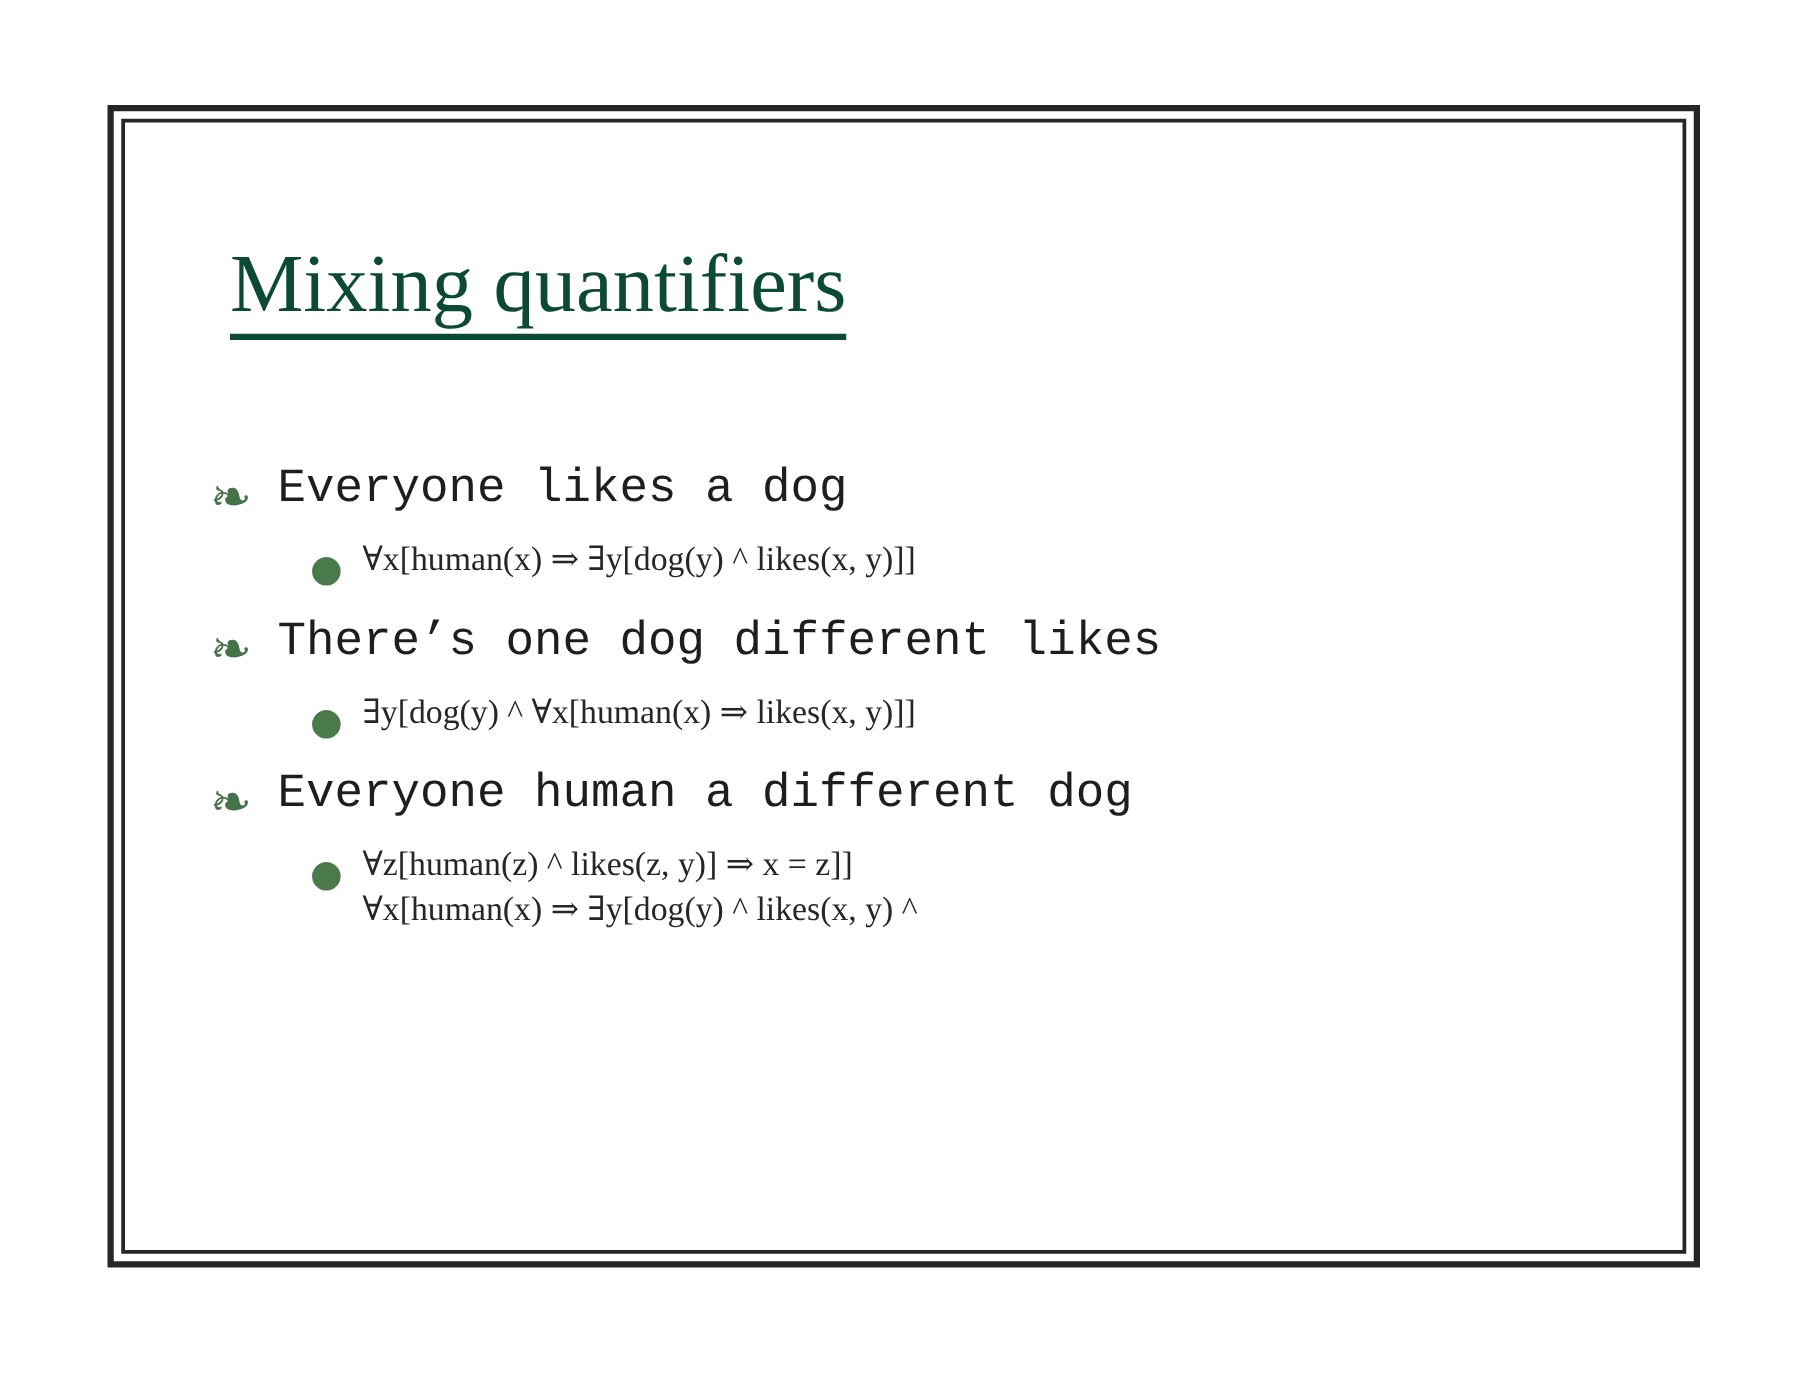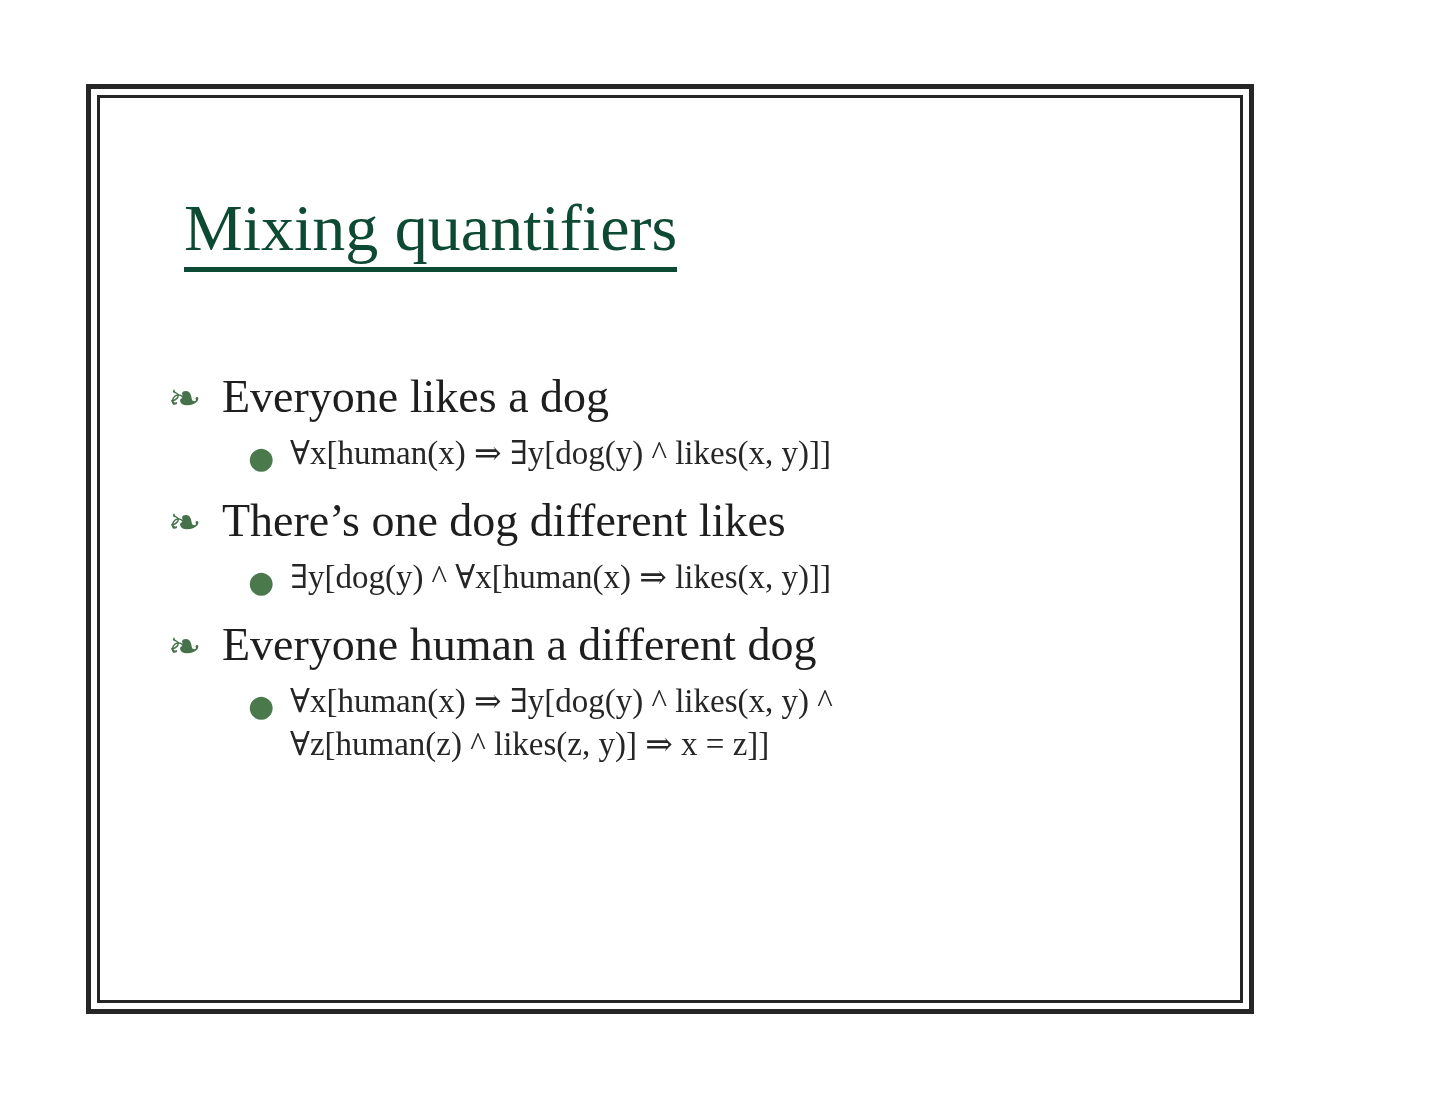--- a/index.html
+++ b/index.html
@@ -12,21 +12,21 @@
     height: 1113px;
     font-family: "Liberation Serif", "DejaVu Serif", serif;
     overflow: hidden;
   }
 
   
   .slide-outer {
     position: absolute;
     left: 86px;
     top: 84px;
-    width: 1168px;
+    width: 1274px;
     height: 930px;
     border: 5px solid #262626;
     box-sizing: border-box;
     background: #ffffff;
   }
   .slide-inner {
     position: absolute;
     left: 6px;
     top: 6px;
     right: 6px;
@@ -84,45 +84,45 @@
     color: #45724A;
     font-size: 40px;
     line-height: 1.30;
     font-family: "DejaVu Sans", sans-serif;
     text-align: left;
     padding-top: 4px;
     user-select: none;
   }
   .lvl1-text {
     flex: 1 1 auto;
-    font-size: 46px;
+    font-size: 38px;
     line-height: 1.26;
     color: #1E1E1E;
-    font-family: Liberation Serif, serif;
+    font-family: Liberation Mono, monospace;
   }
 
   .lvl2 {
     display: flex;
     align-items: flex-start;
     margin: 6px 0 16px 0;
     padding-left: 80px;
   }
   .lvl2-bullet {
     flex: 0 0 auto;
     width: 42px;
     color: #4A7A4C;
     font-size: 30px;
     line-height: 1.20;
     font-family: "DejaVu Sans", sans-serif;
     padding-top: 8px;
     user-select: none;
   }
   .lvl2-text {
     flex: 1 1 auto;
-    font-size: 33px;
+    font-size: 27px;
     line-height: 1.32;
     color: #262626;
     font-family: "Liberation Serif", "DejaVu Serif", serif;
     max-width: 900px;
   }
   .lvl2-text .ln { display: block; }
 
   
   .grp-0 { margin-top: 0; }
   .grp-1 { margin-top: 10px; }
@@ -163,21 +163,21 @@
           </span>
         </div>
 
         <div class="lvl1 grp-2">
           <span class="lvl1-bullet">❧</span>
           <span class="lvl1-text">Everyone human a different dog</span>
         </div>
         <div class="lvl2">
           <span class="lvl2-bullet">●</span>
           <span class="lvl2-text">
+            <span class="ln">∀z[human(z) ^ likes(z, y)] ⇒ x = z]]</span>
             <span class="ln">∀x[human(x) ⇒ ∃y[dog(y) ^ likes(x, y) ^</span>
-            <span class="ln">∀z[human(z) ^ likes(z, y)] ⇒ x = z]]</span>
           </span>
         </div>
 
       </div>
     </div>
   </div>
 </div>
 
 </body></html>

